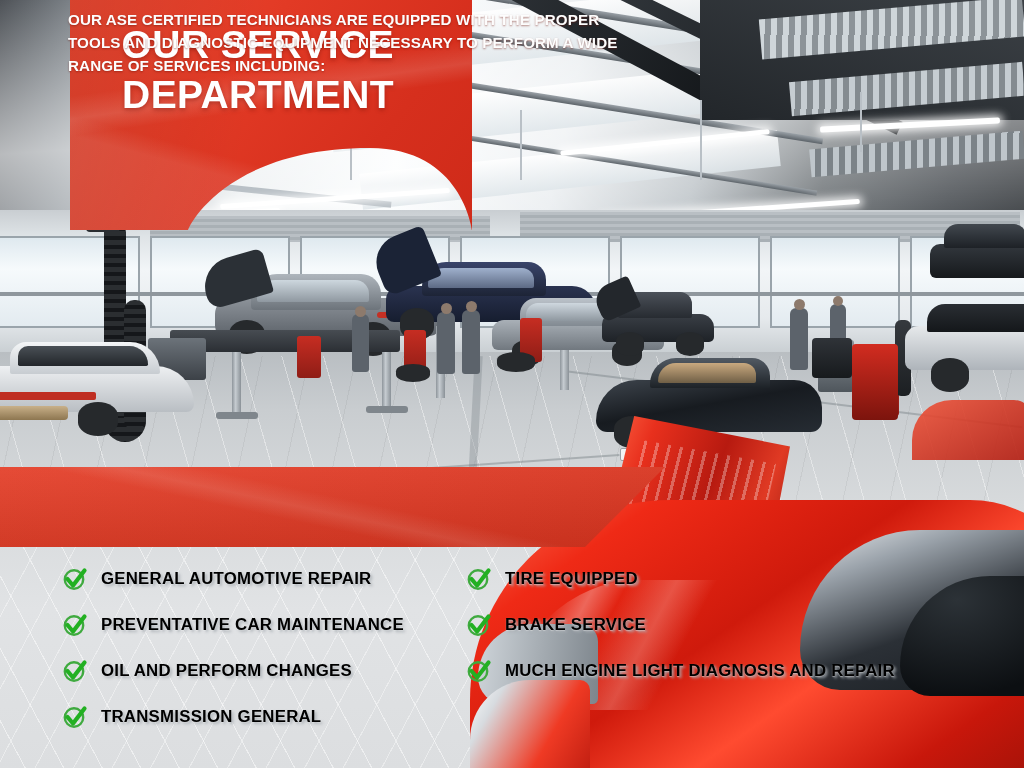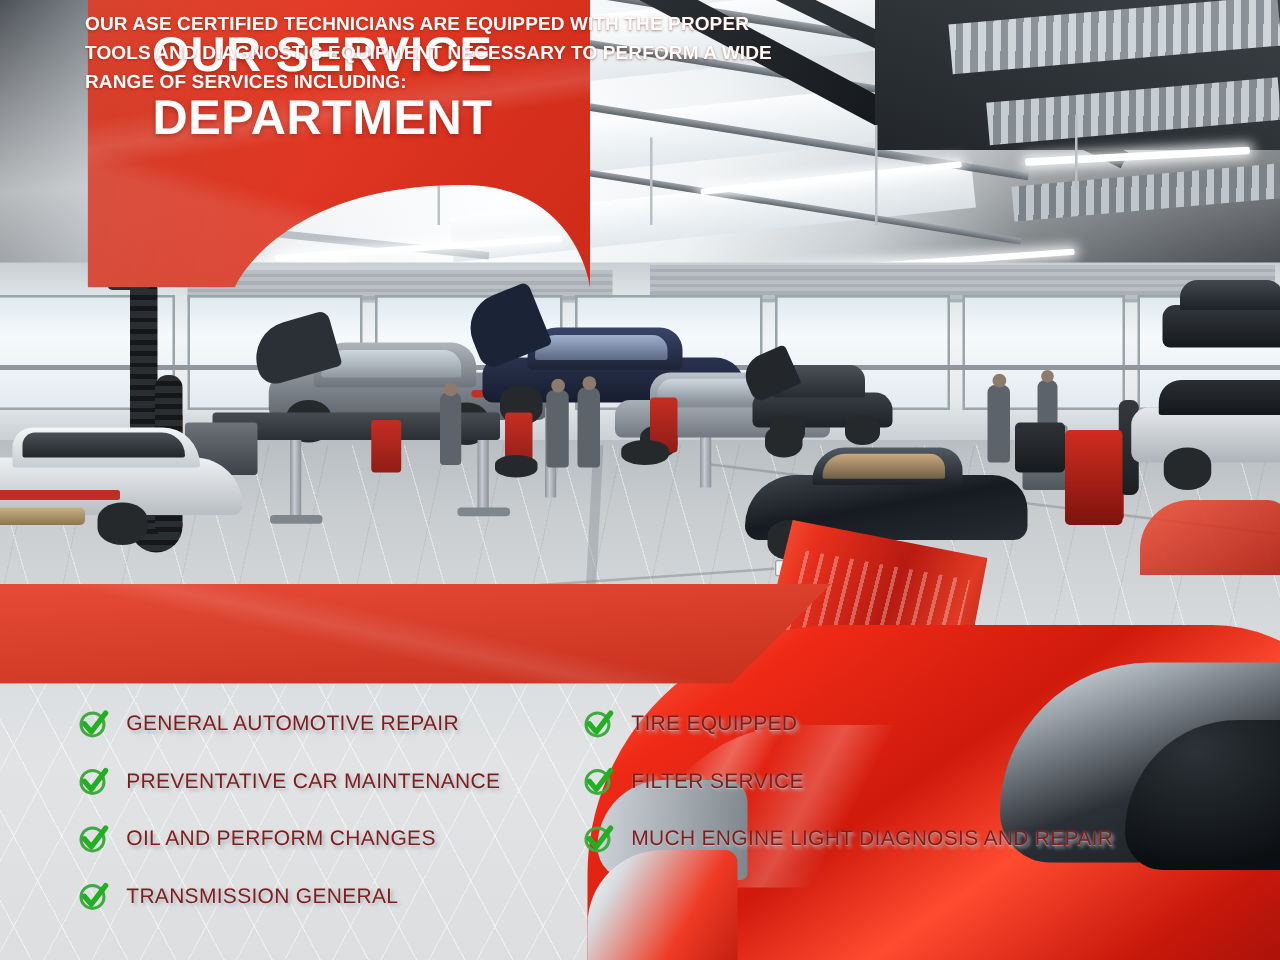--- a/index.html
+++ b/index.html
@@ -125,21 +125,21 @@
     position:absolute; left:0; top:556px; width:1024px; height:180px;
   }
   .svc-col { position:absolute; top:0; }
   .svc-col.left { left:62px; width:400px; }
   .svc-col.right { left:466px; width:552px; }
   .svc-item {
     display:flex; align-items:center; gap:13px; height:46px;
   }
   .check-icon { width:26px; height:26px; flex:0 0 26px; position:relative; }
   .svc-label {
-    font-size:16.8px; font-weight:normal; color:#7f1d1d;
+    font-size:16.8px; font-weight:bold; color:#000000;
     letter-spacing:.25px; white-space:nowrap;
     text-shadow:2px 2px 3px rgba(170,175,180,.95), 0 1px 1px rgba(255,255,255,.5);
   }
 
   
   .red-car { position:absolute; }
 </style>
 </head>
 <body>
 
@@ -402,21 +402,21 @@
         </span>
         <span class="svc-label">TIRE EQUIPPED</span>
       </div>
       <div class="svc-item">
         <span class="check-icon">
           <svg width="26" height="26" viewBox="0 0 26 26">
             <circle cx="12" cy="13.5" r="9.2" fill="none" stroke="#3faa3f" stroke-width="2.4"></circle>
             <path d="M5.5 13 L11 19.5 L22.5 4.5" fill="none" stroke="#22b022" stroke-width="4.2" stroke-linecap="round" stroke-linejoin="round"></path>
           </svg>
         </span>
-        <span class="svc-label">FILTER SERVICE</span>
+        <span class="svc-label">BRAKE SERVICE</span>
       </div>
       <div class="svc-item">
         <span class="check-icon">
           <svg width="26" height="26" viewBox="0 0 26 26">
             <circle cx="12" cy="13.5" r="9.2" fill="none" stroke="#3faa3f" stroke-width="2.4"></circle>
             <path d="M5.5 13 L11 19.5 L22.5 4.5" fill="none" stroke="#22b022" stroke-width="4.2" stroke-linecap="round" stroke-linejoin="round"></path>
           </svg>
         </span>
         <span class="svc-label">MUCH ENGINE LIGHT DIAGNOSIS AND REPAIR</span>
       </div>

